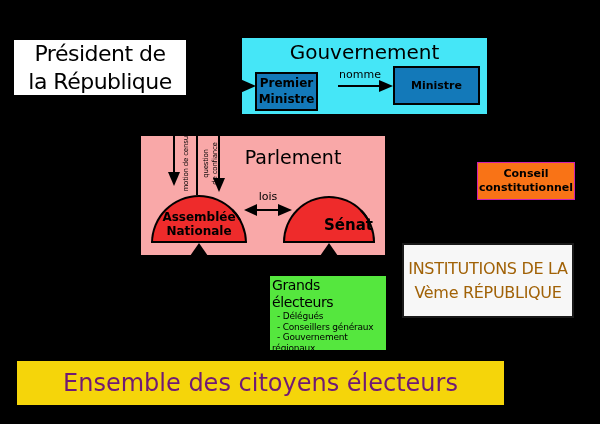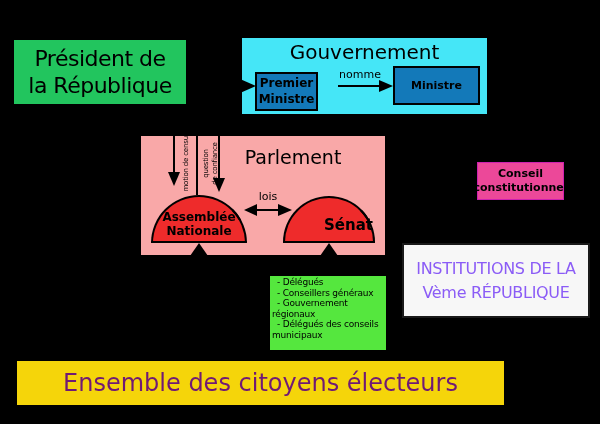--- a/index.html
+++ b/index.html
@@ -6,41 +6,41 @@
   #stage{
     position:relative;width:600px;height:424px;background:#000000;
     font-family:"DejaVu Sans","Liberation Sans",sans-serif;
     overflow:hidden;color:#000;
   }
   .abs{position:absolute;box-sizing:border-box;}
   .pre{white-space:pre-line;}
   .center{display:flex;align-items:center;justify-content:center;text-align:center;}
 
   
-  .president{left:14px;top:40px;width:172px;height:64px;background:#22c55e;
+  .president{left:14px;top:40px;width:172px;height:55px;background:#ffffff;
     font-size:22px;line-height:1.25;letter-spacing:-0.5px;}
   .gov{left:242px;top:38px;width:245px;height:76px;background:#45e6f7;}
   .gov-title{left:242px;top:40px;width:245px;text-align:center;font-size:20px;}
   .pm{left:255px;top:72px;width:63px;height:39px;background:#1379b9;border:2px solid #000;
     font-size:12px;font-weight:bold;line-height:1.3;}
   .ministres{left:393px;top:66px;width:87px;height:39px;background:#1379b9;border:2px solid #000;
     font-size:11px;font-weight:bold;}
 
   .parl{left:141px;top:136px;width:244px;height:119px;background:#f9a8a8;}
   .parl-title{left:233px;top:146px;width:120px;text-align:center;font-size:19px;}
   .dome{background:#ee2b2b;border:2px solid #000;border-bottom-width:2px;}
   .an{left:151px;top:195px;width:96px;height:48px;border-radius:48px 48px 0 0;
     font-size:12px;font-weight:bold;line-height:1.15;padding-top:14px;text-align:center;}
   .senat{left:283px;top:196px;width:92px;height:47px;border-radius:46px 46px 0 0;
     font-size:15px;font-weight:bold;padding-top:18px;text-align:right;}
 
-  .conseil{left:477px;top:162px;width:87px;height:38px;background:#ec4899;border:1px solid #cf20b0;
+  .conseil{left:477px;top:162px;width:98px;height:38px;background:#f97316;border:1px solid #cf20b0;
     font-size:11px;font-weight:bold;line-height:1.3;}
-  .institutions{left:402px;top:243px;width:188px;height:75px;background:#f7f7f7;border:2px solid #1a1a1a;
-    font-size:16px;line-height:1.45;letter-spacing:-0.3px;color:#8b5cf6;}
+  .institutions{left:402px;top:243px;width:172px;height:75px;background:#f7f7f7;border:2px solid #1a1a1a;
+    font-size:16px;line-height:1.45;letter-spacing:-0.3px;color:#a16207;}
 
   .ge{left:269px;top:275px;width:118px;height:76px;background:#55e73e;border:1px solid #000;
     padding:1px 2px;}
   .ge-title{font-size:14px;letter-spacing:-0.4px;line-height:17px;}
   .ge-item{font-size:9px;line-height:10.5px;text-indent:5px;letter-spacing:-0.2px;}
 
   .citoyens{left:16px;top:360px;width:489px;height:46px;background:#f5d50a;border:1px solid #000;
     font-size:24px;color:#701a75;}
 
   
@@ -101,20 +101,21 @@
   <div class="abs tri tri-up" style="left:190px;top:243px;"></div>
   <div class="abs tri tri-up" style="left:320px;top:243px;"></div>
 
   <div class="abs conseil center pre">Conseil
 constitutionnel</div>
 
   <div class="abs institutions center pre">INSTITUTIONS DE LA
 Vème RÉPUBLIQUE</div>
 
   <div class="abs ge">
+    <div class="ge-title">Grands électeurs</div>
     <div class="ge-item">- Délégués</div>
     <div class="ge-item">- Conseillers généraux</div>
     <div class="ge-item">- Gouvernement régionaux</div>
     <div class="ge-item">- Délégués des conseils municipaux</div>
   </div>
 
   <div class="abs citoyens center">Ensemble des citoyens électeurs</div>
 
 </div>
 

